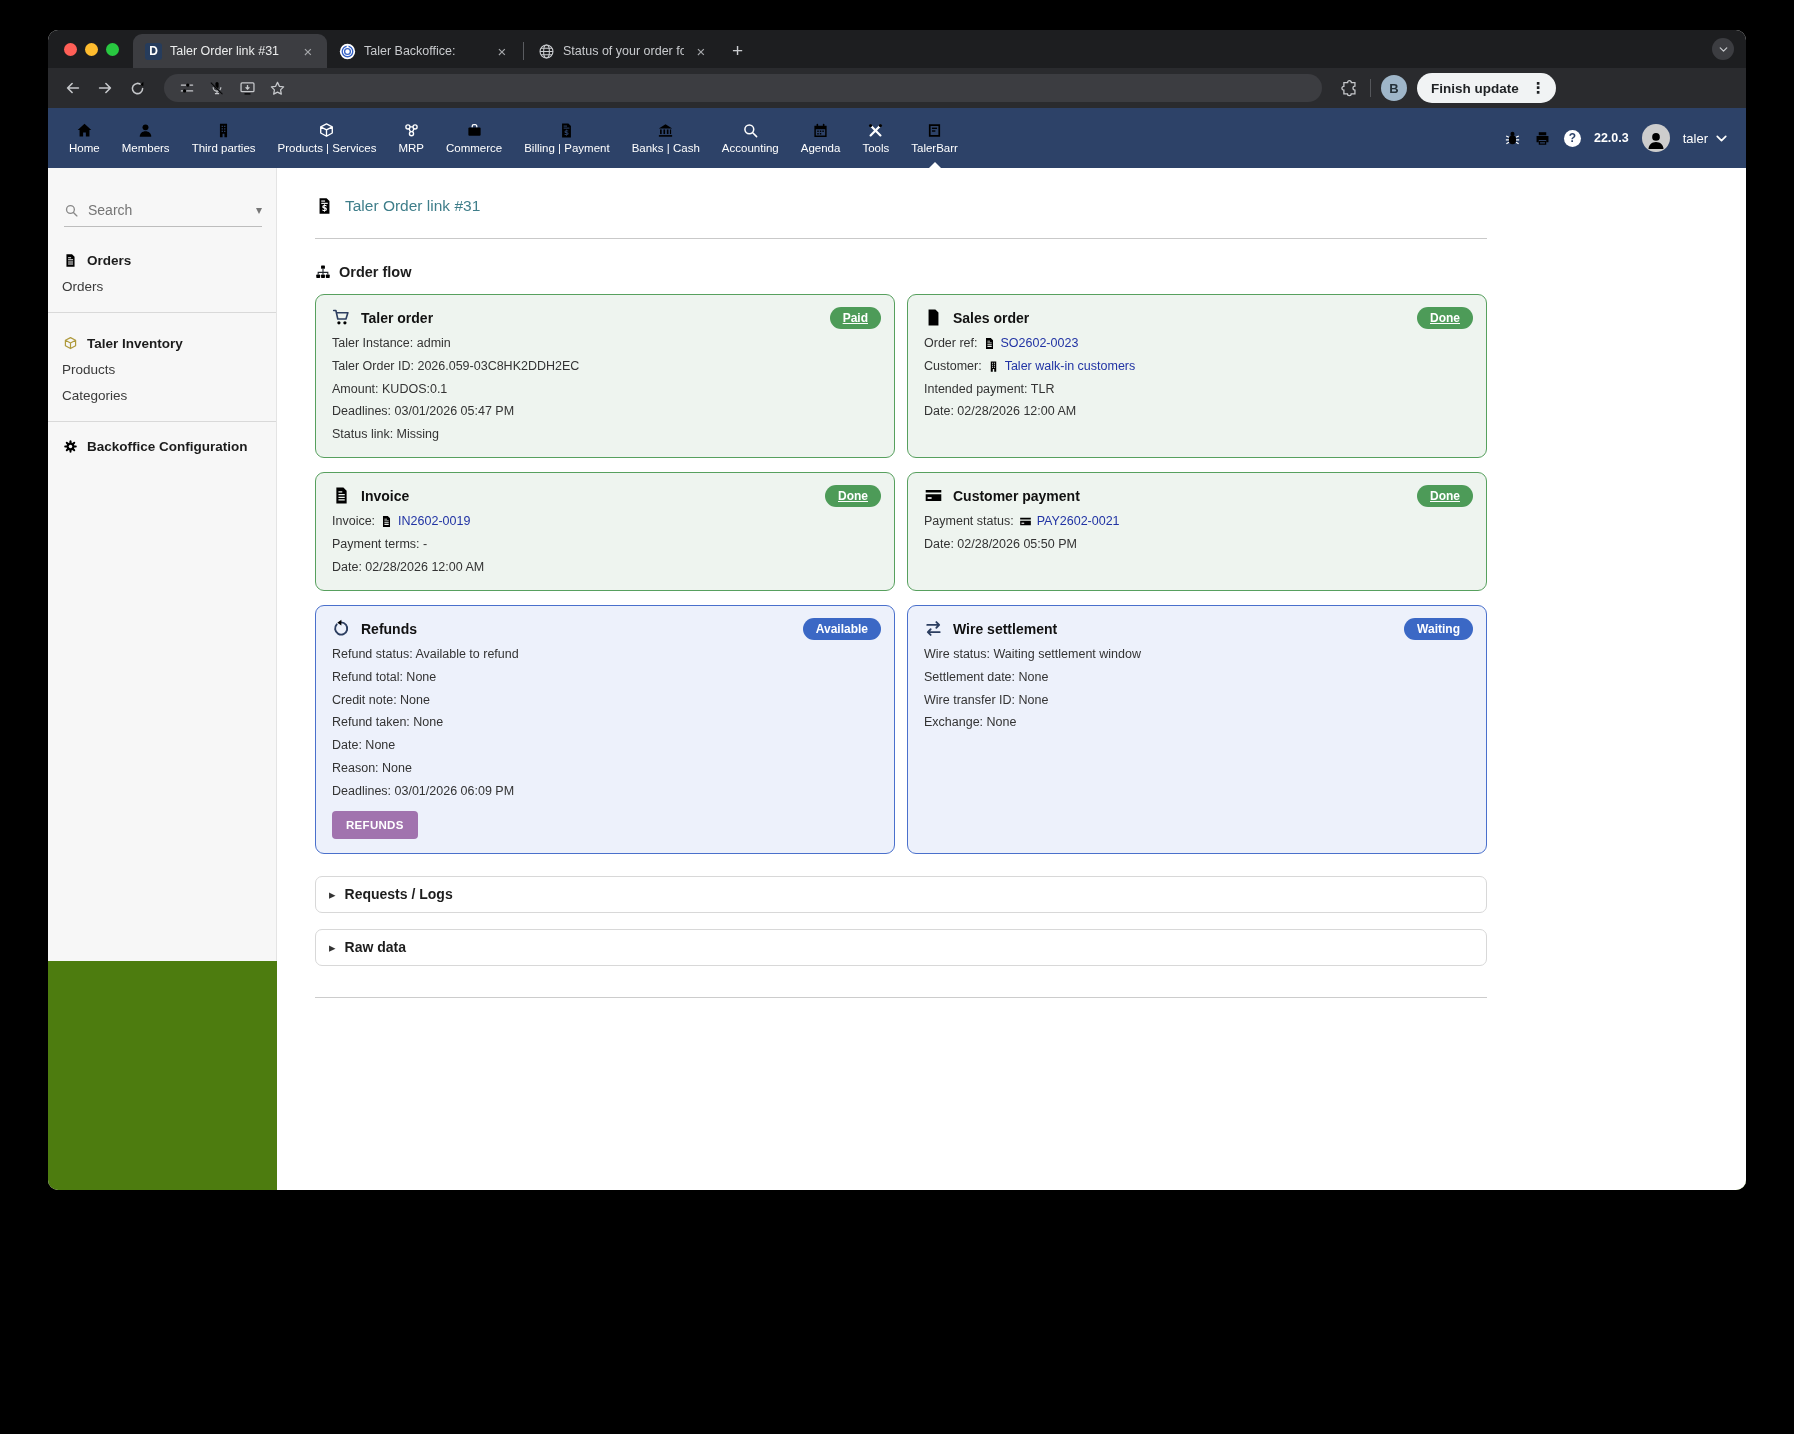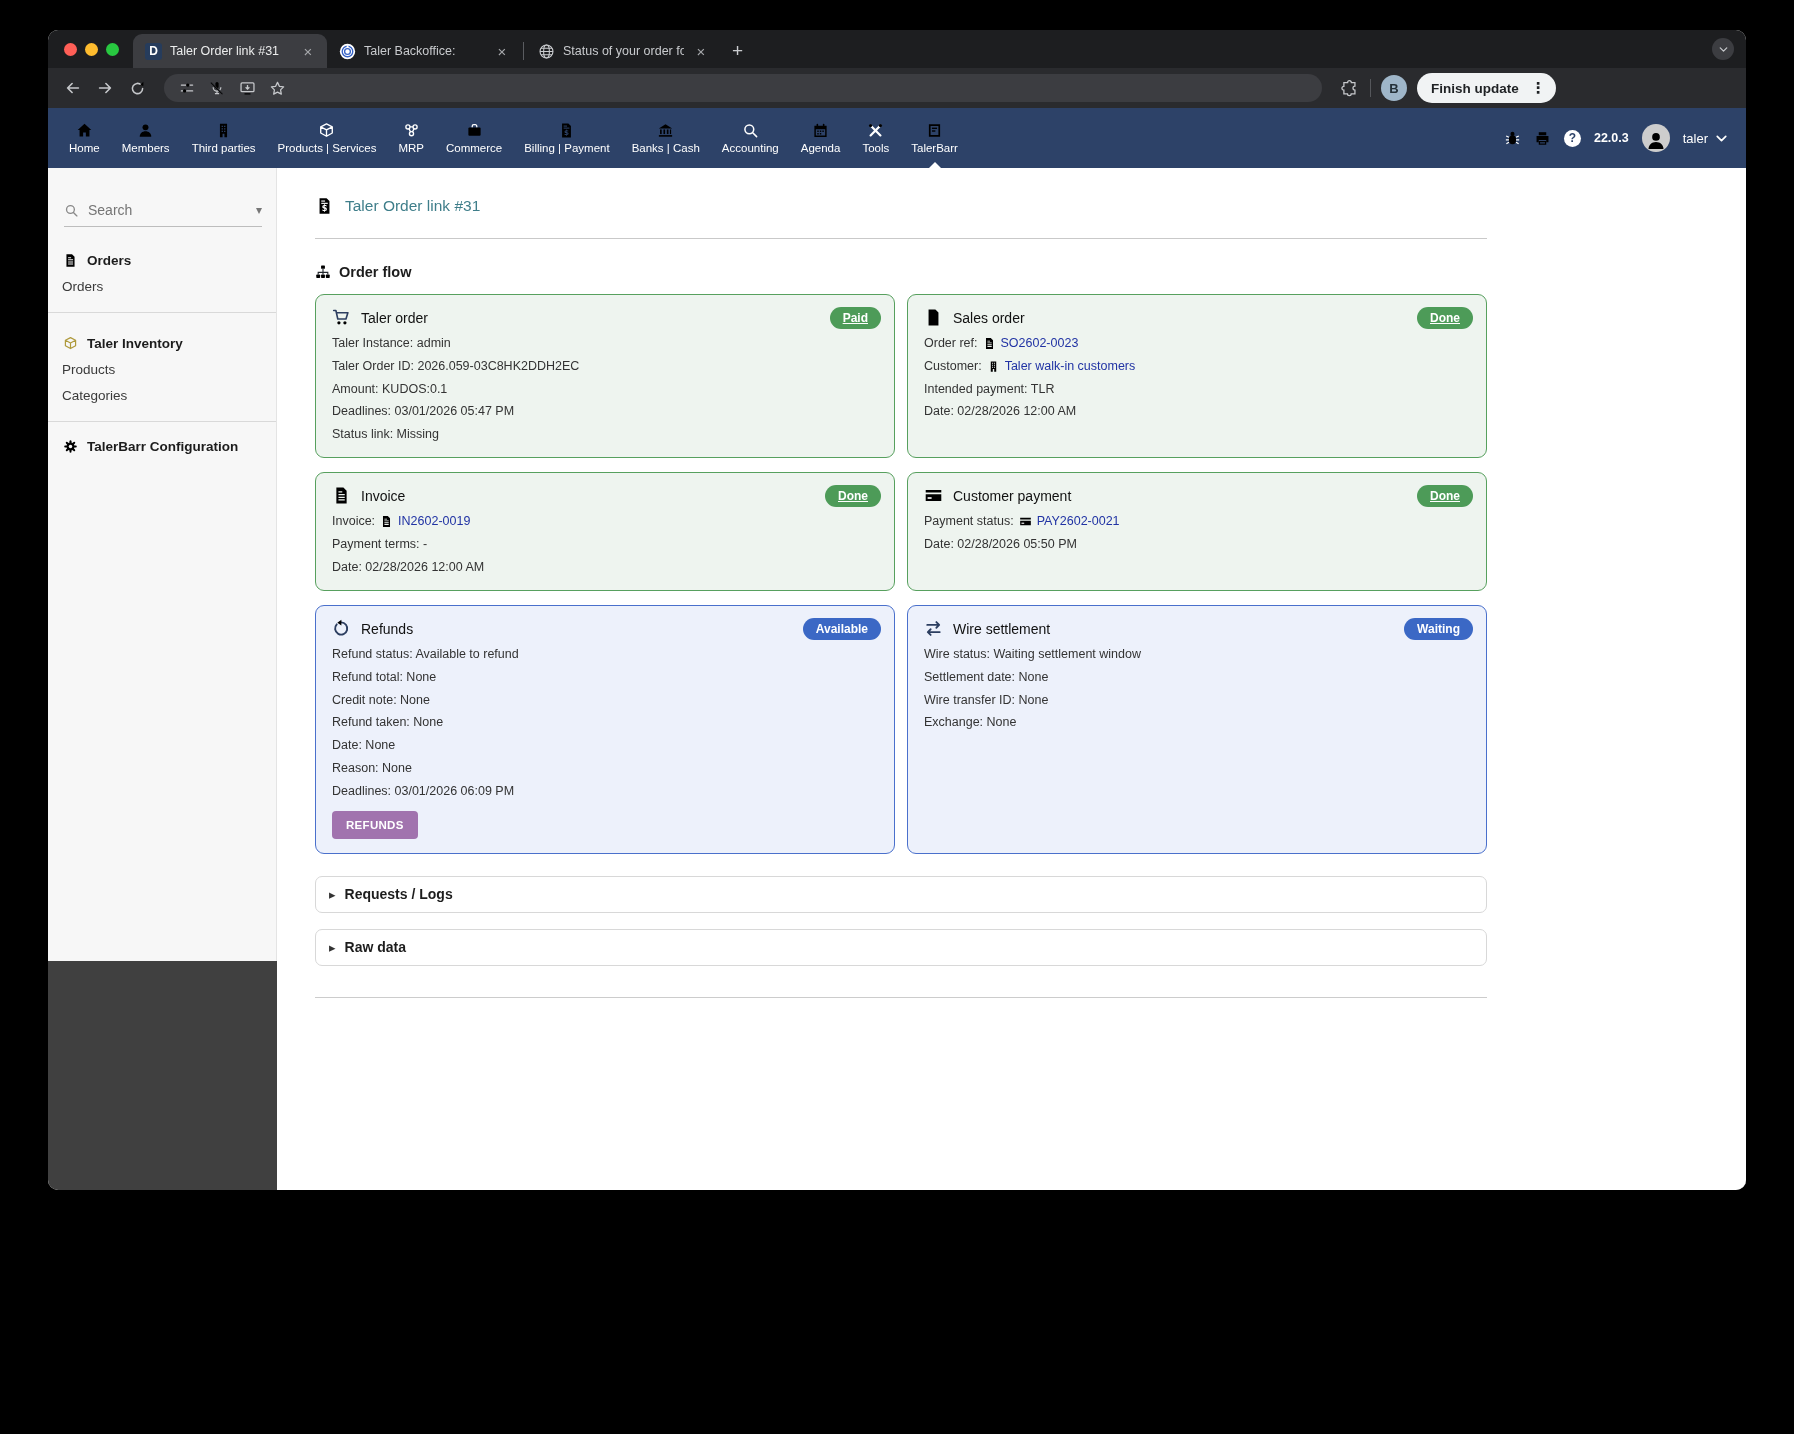--- a/index.html
+++ b/index.html
@@ -53,21 +53,21 @@
   .dnav-right svg { width:17px; height:17px; }
   .help-circle { width:17px; height:17px; border-radius:50%; background:#fff; color:#2d4268;
                  font-size:12px; font-weight:bold; display:flex; align-items:center; justify-content:center; }
   .version { font-size:12.5px; font-weight:bold; }
   .d-avatar { width:28px; height:28px; border-radius:50%; background:#cdcdcd; overflow:hidden;
               display:flex; align-items:flex-end; justify-content:center; }
   .d-avatar svg { width:22px; height:22px; color:#8e8e8e; }
   .uname { font-size:13px; display:flex; align-items:center; gap:5px; }
 
   
-  .content { display:flex; background:#404040; height:1210px; }
+  .content { display:flex; background:#4d7c0f; height:1210px; }
   .sidebar { width:229px; flex:0 0 229px; background:#f7f7f7; border-right:1px solid #e4e4e4; height:793px; padding-top:22px; }
   .search-row { display:flex; align-items:center; gap:9px; margin:12px 14px 0 16px; padding-bottom:8px;
                 border-bottom:1px solid #bdbdbd; }
   .search-row svg { width:15px; height:15px; color:#8a8a8a; flex:0 0 auto; }
   .search-row input { border:0; outline:0; background:transparent; flex:1; font-size:14px; color:#444;
                       font-family:inherit; width:100px; }
   .search-caret { color:#777; font-size:12px; }
   .sb-section { margin-top:26px; }
   .sb-head { display:flex; align-items:center; gap:9px; padding:0 14px 0 15px; font-size:13.5px; font-weight:bold; color:#1c1c1c; }
   .sb-head svg { width:15px; height:15px; flex:0 0 auto; }
@@ -82,21 +82,21 @@
   hr.rule { border:0; border-top:1px solid #c9c9c9; margin-top:21px; }
   .flow-head { display:flex; align-items:center; gap:8px; margin-top:25px; font-size:14.5px; font-weight:bold; color:#1d1d1d; }
   .flow-head svg { width:16px; height:16px; color:#23282e; }
 
   .grid { display:grid; grid-template-columns:580px 580px; column-gap:12px; row-gap:14px; margin-top:14px; }
   .fcard { border-radius:9px; padding:13px 16px 14px 16px; position:relative; }
   .fcard.green { background:#eef4ef; border:1.5px solid #57a05e; }
   .fcard.blue  { background:#edf1fb; border:1.5px solid #4a70cc; }
   .fcard-head { display:flex; align-items:center; gap:10px; margin-bottom:8px; }
   .fcard-head svg { width:19px; height:19px; color:#2c3e60; flex:0 0 auto; }
-  .fcard-title { font-size:14px; font-weight:normal; color:#111; }
+  .fcard-title { font-size:14px; font-weight:bold; color:#111; }
   .badge { position:absolute; top:12px; right:13px; color:#fff; font-size:12px; font-weight:bold;
            padding:4px 13px; border-radius:13px; }
   .badge.green { background:#4d9b58;text-decoration:underline; }
   .badge.blue { background:#3b68c5; }
   .cline { font-size:12.5px; color:#333; margin-top:5.5px; display:flex; align-items:center; gap:5px; line-height:1.38; }
   .cline .mini { width:13px; height:13px; flex:0 0 auto; }
   .lnk { color:#2133a4; text-decoration:none; }
   .refunds-btn { display:inline-block; margin-top:11px; background:#a173ae; color:#fff; border:0;
                  font-size:11.5px; font-weight:bold; letter-spacing:.3px; padding:8px 14px;
                  border-radius:4px; font-family:inherit; }
@@ -502,21 +502,21 @@
         </div>
         <div class="sb-item">Products</div>
         <div class="sb-item">Categories</div>
       </div>
       <div class="sb-div"></div>
       <div class="sb-section" style="margin-top:17px">
         <div class="sb-head" style="--hole:#f7f7f7">
           <svg style="color:#8a8a8a">
               <use href="#i-gear"></use>
             </svg>
-          <span>TalerBarr Configuration</span>
+          <span>Backoffice Configuration</span>
         </div>
       </div>
     </div>
 
     <div class="main">
       <div class="inner">
         <div class="page-title">
           <svg>
               <use href="#i-bill"></use>
             </svg>

